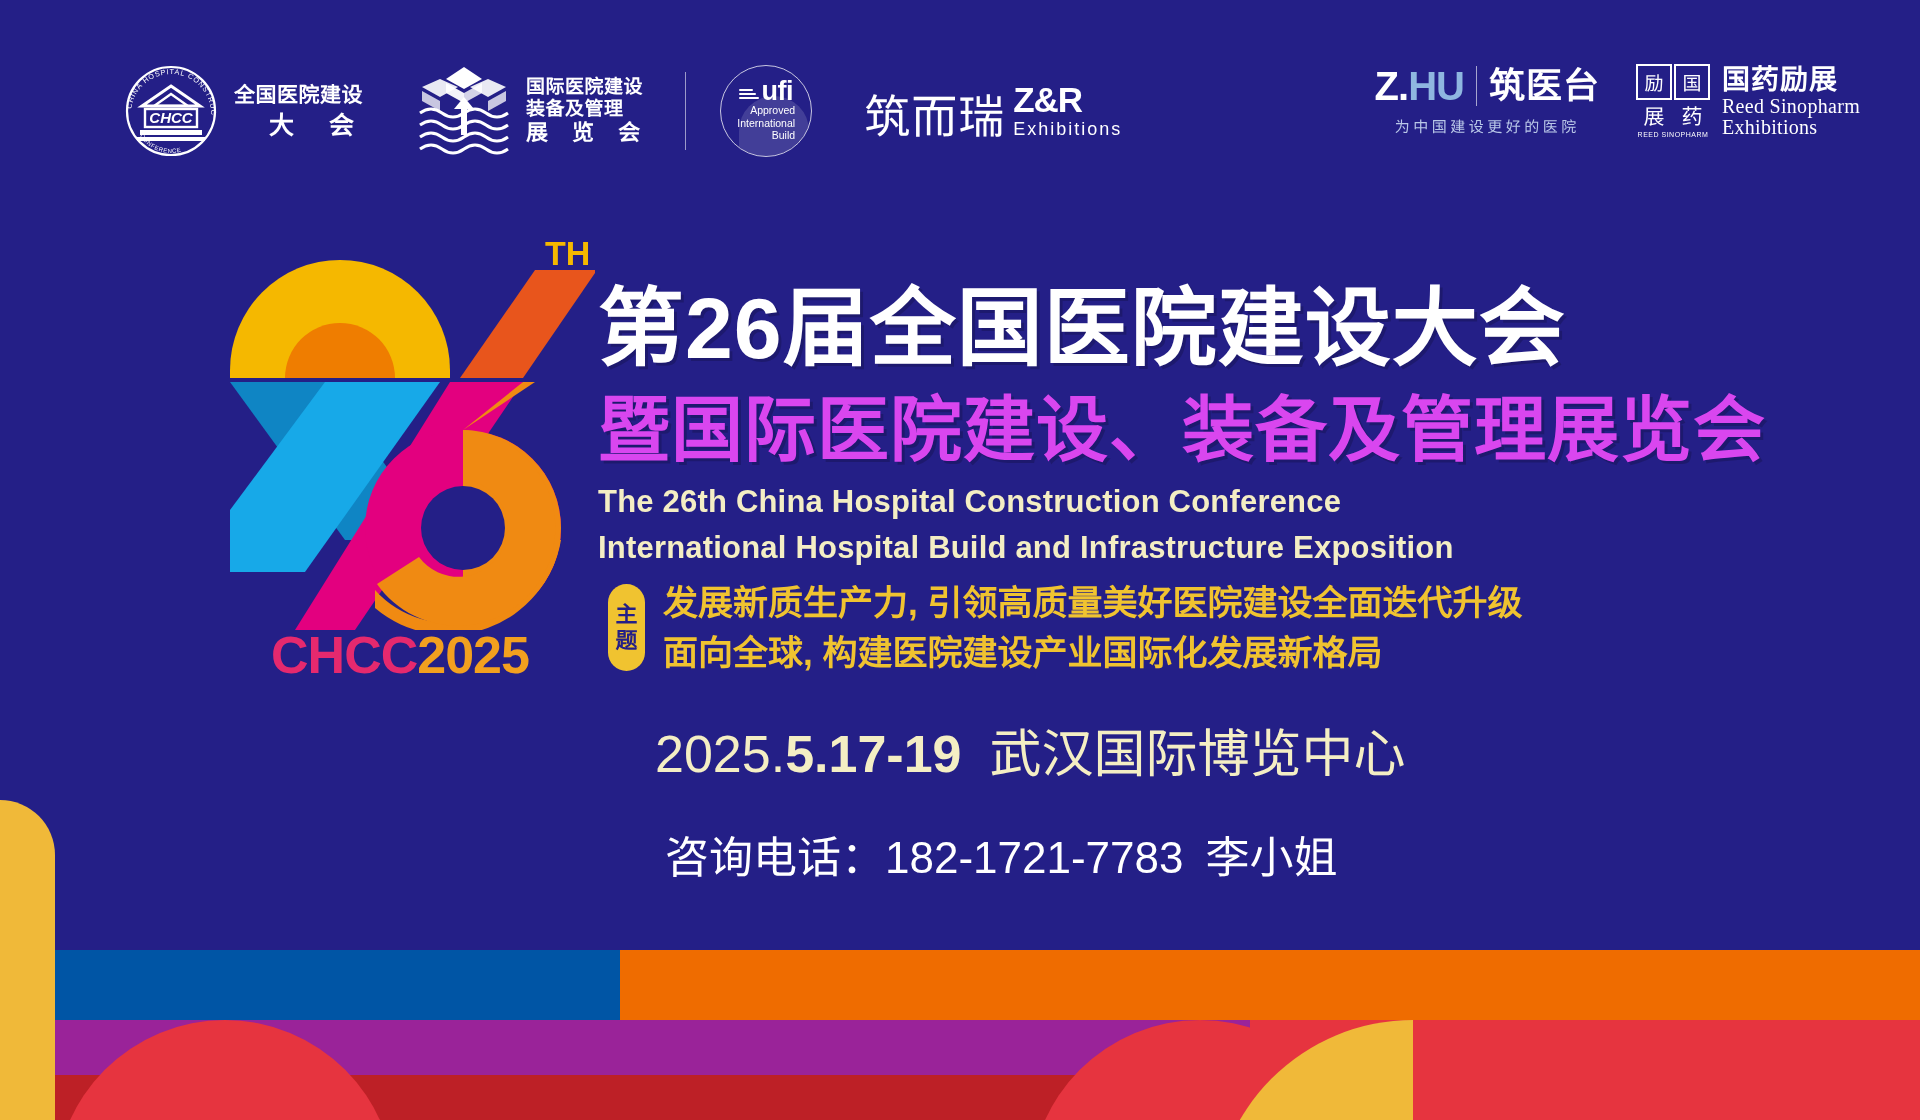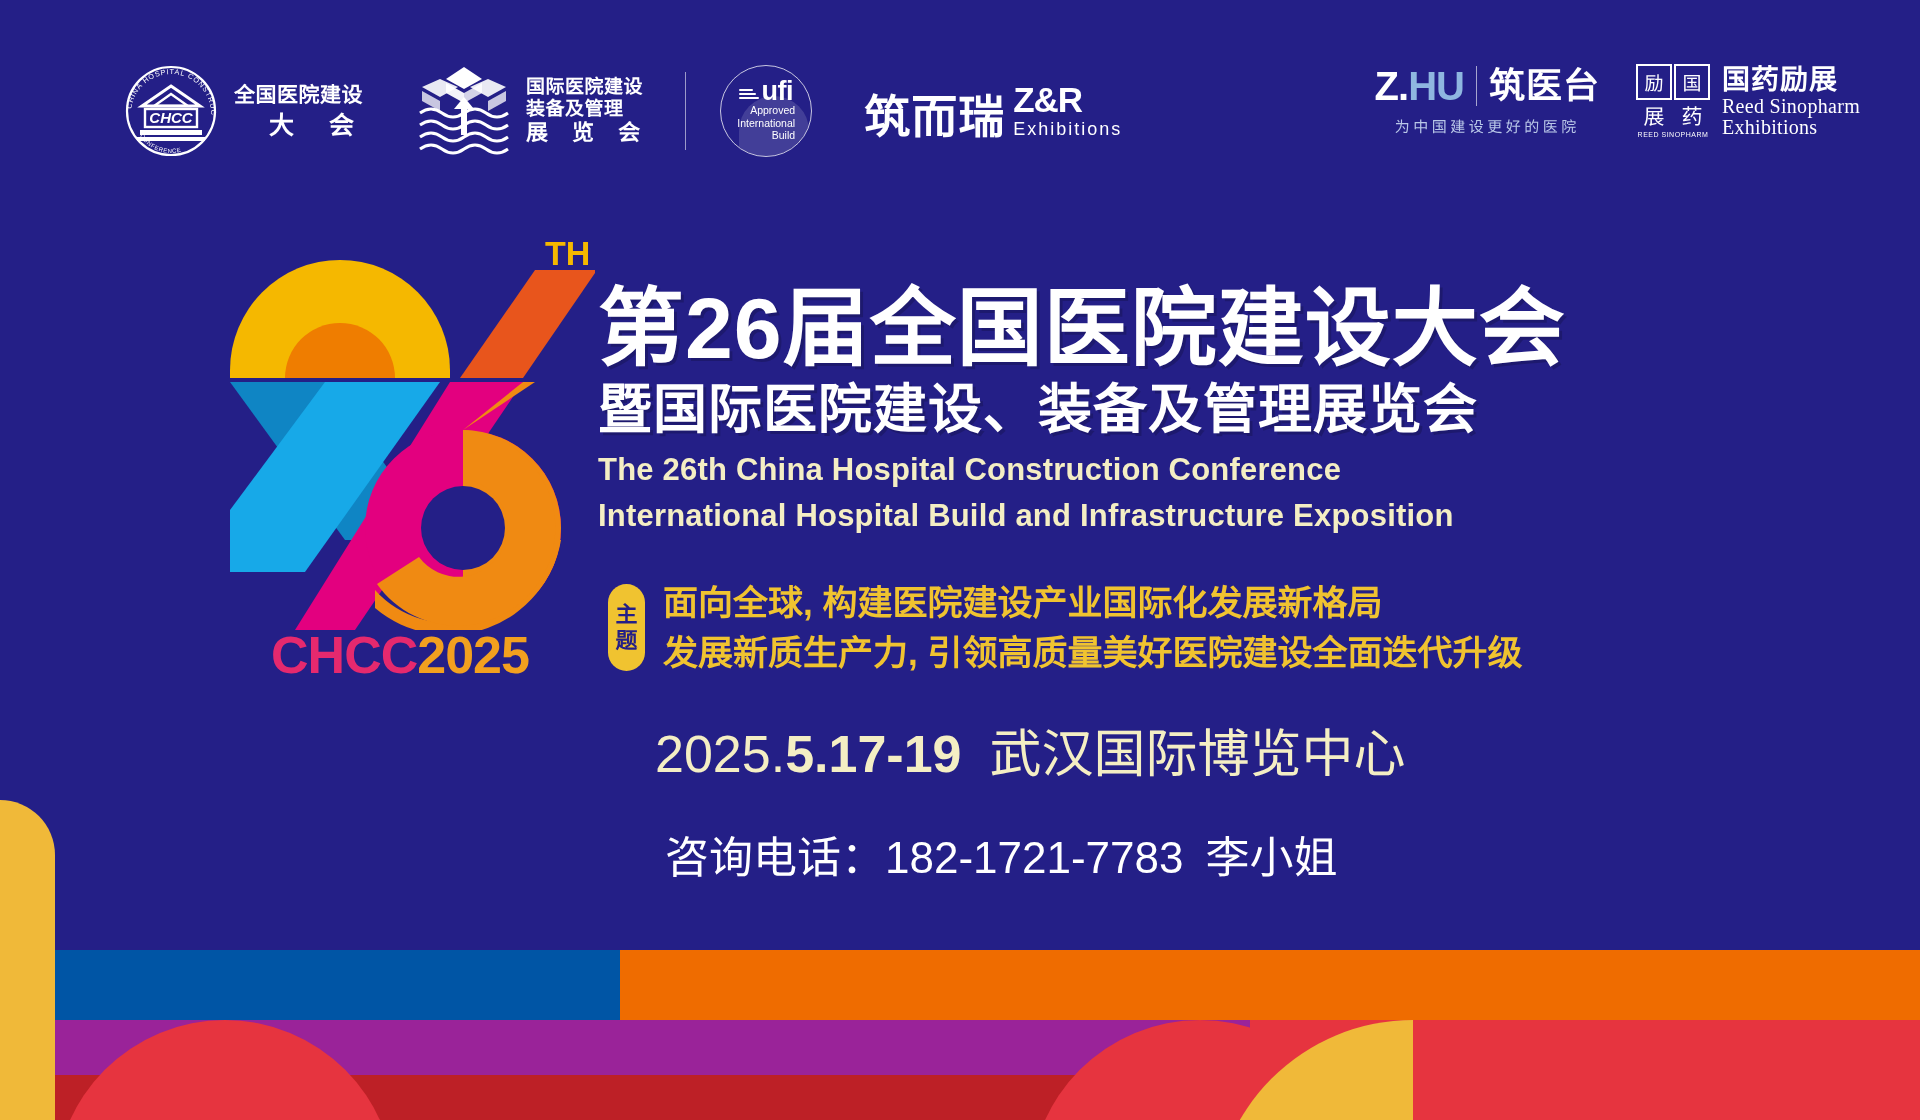--- a/index.html
+++ b/index.html
@@ -93,21 +93,21 @@
   .ufi-top { position:relative; display:flex; align-items:flex-end; gap:2px; margin-bottom:1px;}
   .ufi-word { font-size:27px; font-weight:bold; color:#fff; line-height:.85; letter-spacing:-.5px;}
   .ufi-lines { display:flex; flex-direction:column; gap:2px; padding-bottom:4px;}
   .ufi-lines i { display:block; height:2px; background:#fff; border-radius:2px;}
   .ufi-lines i:nth-child(1){ width:14px; }
   .ufi-lines i:nth-child(2){ width:17px; }
   .ufi-lines i:nth-child(3){ width:20px; }
   .ufi-sub { position:relative; text-align:right; color:#fff; font-size:10.5px; line-height:1.18; }
 
   .zr-logo { margin-left:52px; display:flex; align-items:flex-end; }
-  .zr-cn { font-size:46px; font-weight:bold; color:#fff; letter-spacing:1px; line-height:1;}
+  .zr-cn { font-size:46px; font-weight:normal; color:#fff; letter-spacing:1px; line-height:1;}
   .zr-en { margin-left:8px; color:#fff; line-height:1; padding-bottom:2px;}
   .zr-en .a { font-size:35px; font-weight:bold; letter-spacing:-1px;}
   .zr-en .b { font-size:18px; letter-spacing:2px; margin-top:3px; }
 
   
   .logo-right-group {
     position:absolute; right:60px; top:62px;
     display:flex; align-items:center; gap:34px;
   }
   .zhu-block { text-align:left; }
@@ -135,22 +135,22 @@
   .chcc2025 .yr { color:#f2a01f; }
 
   
   .titles { position:absolute; left:598px; top:282px; }
   .t-cn1 {
     font-size:86px; font-weight:bold; color:#fff; letter-spacing:1px;
     line-height:1.08; white-space:nowrap;
     text-shadow:3px 3px 0 rgba(0,0,0,.18);
   }
   .t-cn2 {
-    font-size:54px; font-weight:bold; color:#ffffff; letter-spacing:1px;
-    line-height:1.22; white-space:nowrap; margin-top:2px;
+    font-size:72px; font-weight:bold; color:#d946ef; letter-spacing:1px;
+    line-height:1.22; white-space:nowrap; margin-top:12px;
     text-shadow:3px 3px 0 rgba(0,0,0,.18);
   }
   .t-en {
     margin-top:8px; color:#f4eec4; font-weight:bold;
     font-size:31px; line-height:1.22; letter-spacing:.2px; white-space:nowrap;
   }
 
   
   .theme { position:absolute; left:608px; top:578px; display:flex; align-items:center; gap:18px;}
   .theme-pill {
@@ -342,22 +342,22 @@
     <div class="t-en">The 26th China Hospital Construction Conference</div>
     <div class="t-en">International Hospital Build and Infrastructure Exposition</div>
   </div>
 
   <div class="theme">
     <div class="theme-pill">
       <span>主</span>
       <span>题</span>
     </div>
     <div class="theme-lines">
+      <div>发展新质生产力, 引领高质量美好医院建设全面迭代升级</div>
       <div>面向全球, 构建医院建设产业国际化发展新格局</div>
-      <div>发展新质生产力, 引领高质量美好医院建设全面迭代升级</div>
     </div>
   </div>
 
   <div class="dateline">
     <span class="plain">2025.</span><span>5.17-19</span><span class="venue">武汉国际博览中心</span>
   </div>
 
   <div class="phoneline">
     <span>咨询电话：</span><span>182-1721-7783</span><span class="name">李小姐</span>
   </div>

